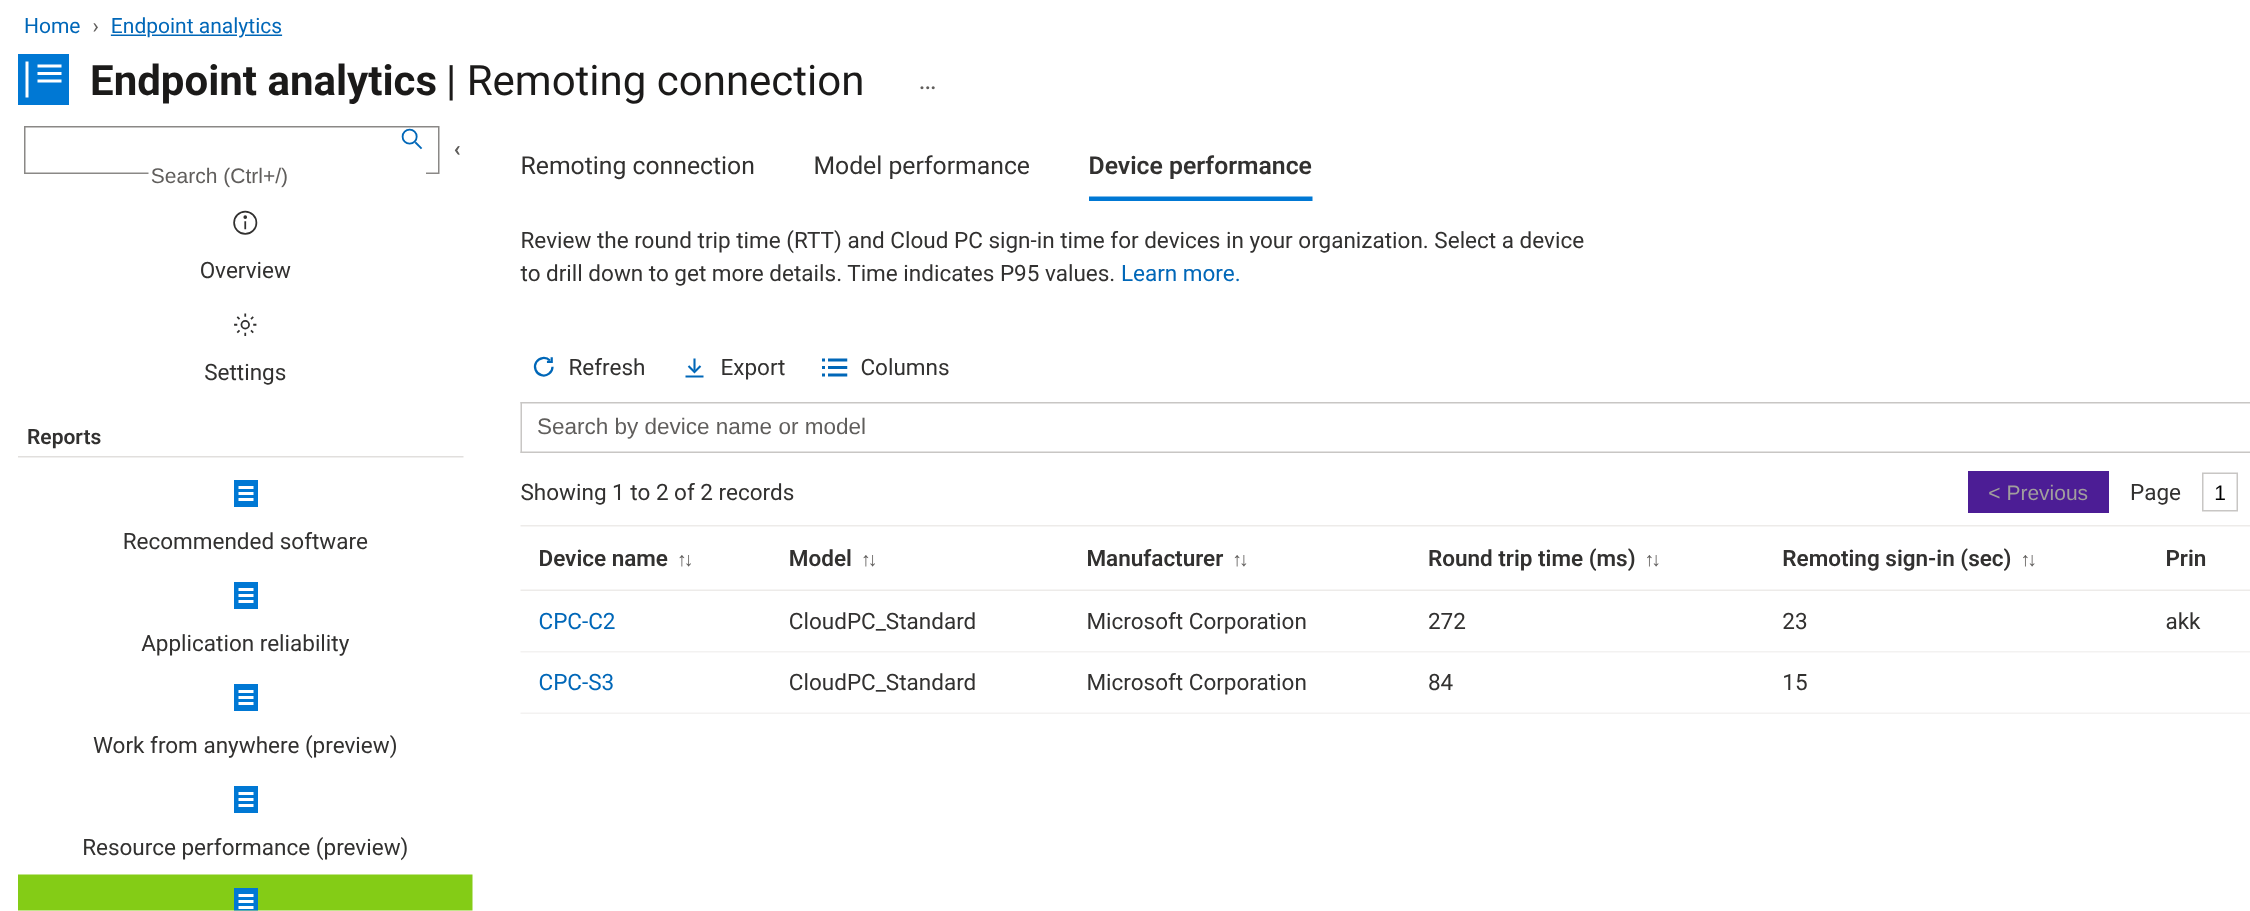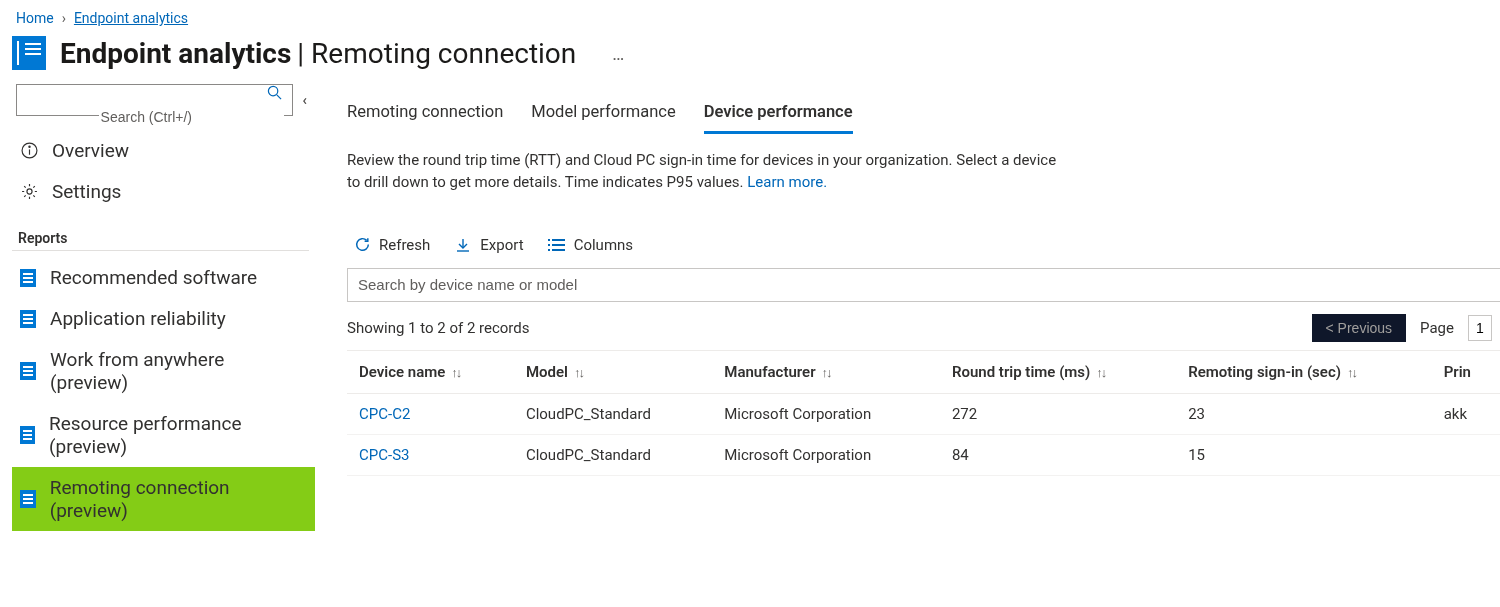--- a/index.html
+++ b/index.html
@@ -93,22 +93,23 @@
   .search-box input::placeholder { color: #605e5c; }
   .collapse-chevrons {
     font-size: 14px; color: #605e5c; cursor: pointer;
     letter-spacing: -4px;
   }
 
   .nav-item {
     display: flex; align-items: center; gap: 14px;
     padding: 9px 8px 9px 8px;
     cursor: pointer;
-    font-size: 19px;
-    color: #323130;
+    font-size: 15px;
+    color: #323130;
+    flex-direction: column;
   }
   .nav-item.active { background: #84cc16; }
   .nav-icon {
     width: 18px; height: 18px; display: flex; align-items: center; justify-content: center;
     color: #323130;
   }
   .nav-icon.blue-doc {
     width: 16px; height: 18px;
     background: #0078d4;
     position: relative;
@@ -124,21 +125,21 @@
     margin: 0 6px 6px 0;
   }
 
   
   .main {
     flex: 1;
     padding: 0 0 0 32px;
     overflow: hidden;
   }
   .tabs {
-    display: flex; gap: 28px;
+    display: flex; gap: 39px;
     border-bottom: none;
     padding: 18px 0 0 0;
   }
   .tab {
     padding: 0 0 10px 0;
     font-size: 16.5px;
     color: #323130;
     cursor: pointer;
     border-bottom: 3px solid transparent;
   }
@@ -179,21 +180,21 @@
   .table-search::placeholder { color: #605e5c; }
 
   .meta-row {
     display: flex; justify-content: space-between; align-items: center;
     padding: 12px 0 8px 0;
     font-size: 15px;
     color: #323130;
   }
   .pager { display: flex; align-items: center; gap: 14px; padding-right: 8px;}
   .pager .btn {
-    background: #0f172a; color: #a19f9d;
+    background: #4c1d95; color: #a19f9d;
     padding: 6px 14px; font-size: 14px;
     border: none; cursor: default;
   }
   .pager input {
     width: 24px; height: 26px; text-align: center;
     border: 1px solid #c8c6c4; font-size: 14px;
   }
 
   table.data {
     width: 100%;

